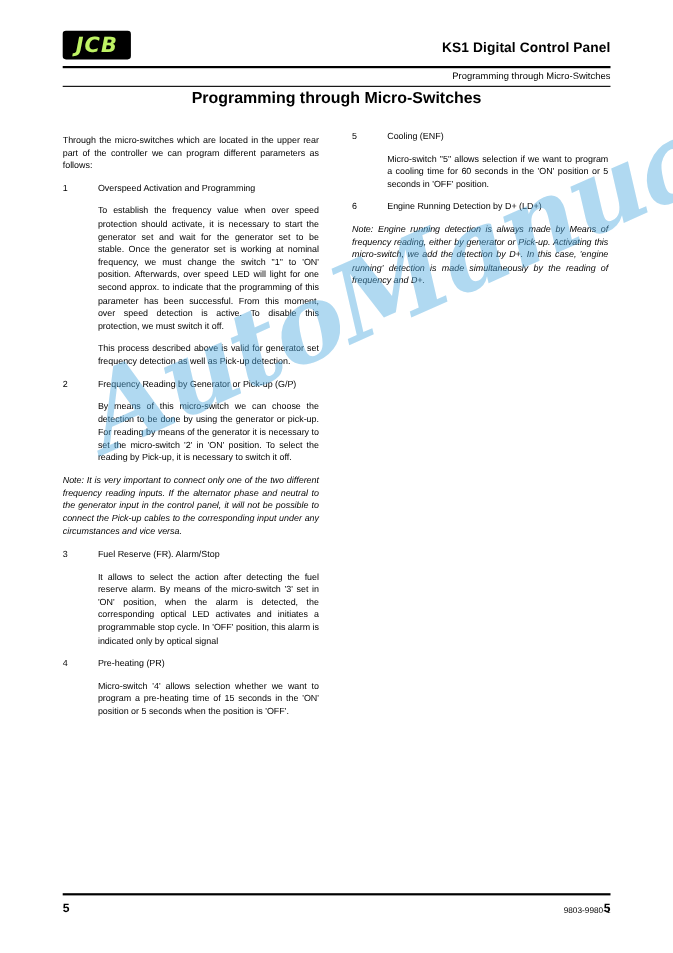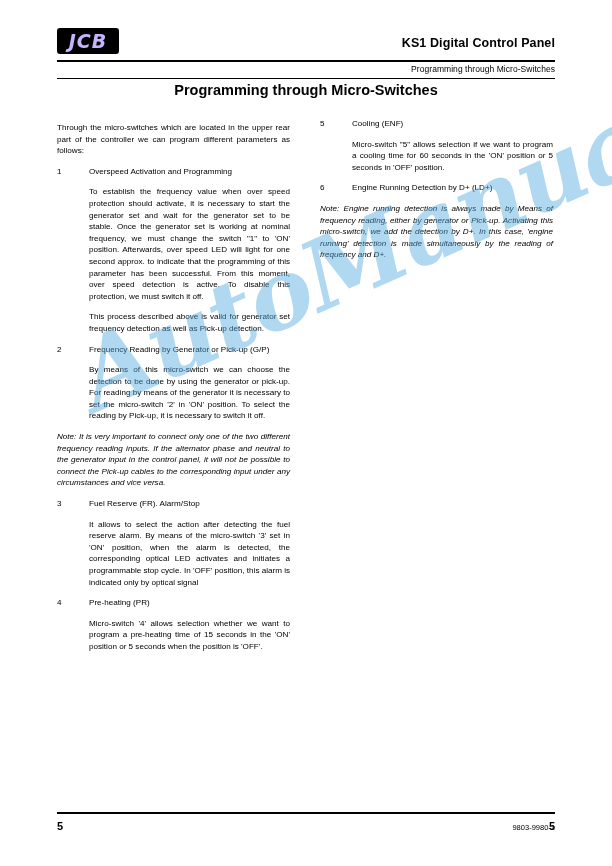--- a/index.html
+++ b/index.html
@@ -31,21 +31,21 @@
     width: 498px;
   }
   .logo {
     position: absolute;
     left: 0;
     top: 0;
     width: 62px;
     height: 26px;
     background: #000000;
     border-radius: 3px;
-    color: #c4b5fd;
+    color: #bef264;
     font-family: "DejaVu Sans", sans-serif;
     font-weight: bold;
     font-style: italic;
     font-size: 19px;
     letter-spacing: 1px;
     text-align: center;
     line-height: 26px;
   }
   .header-title {
     position: absolute;

